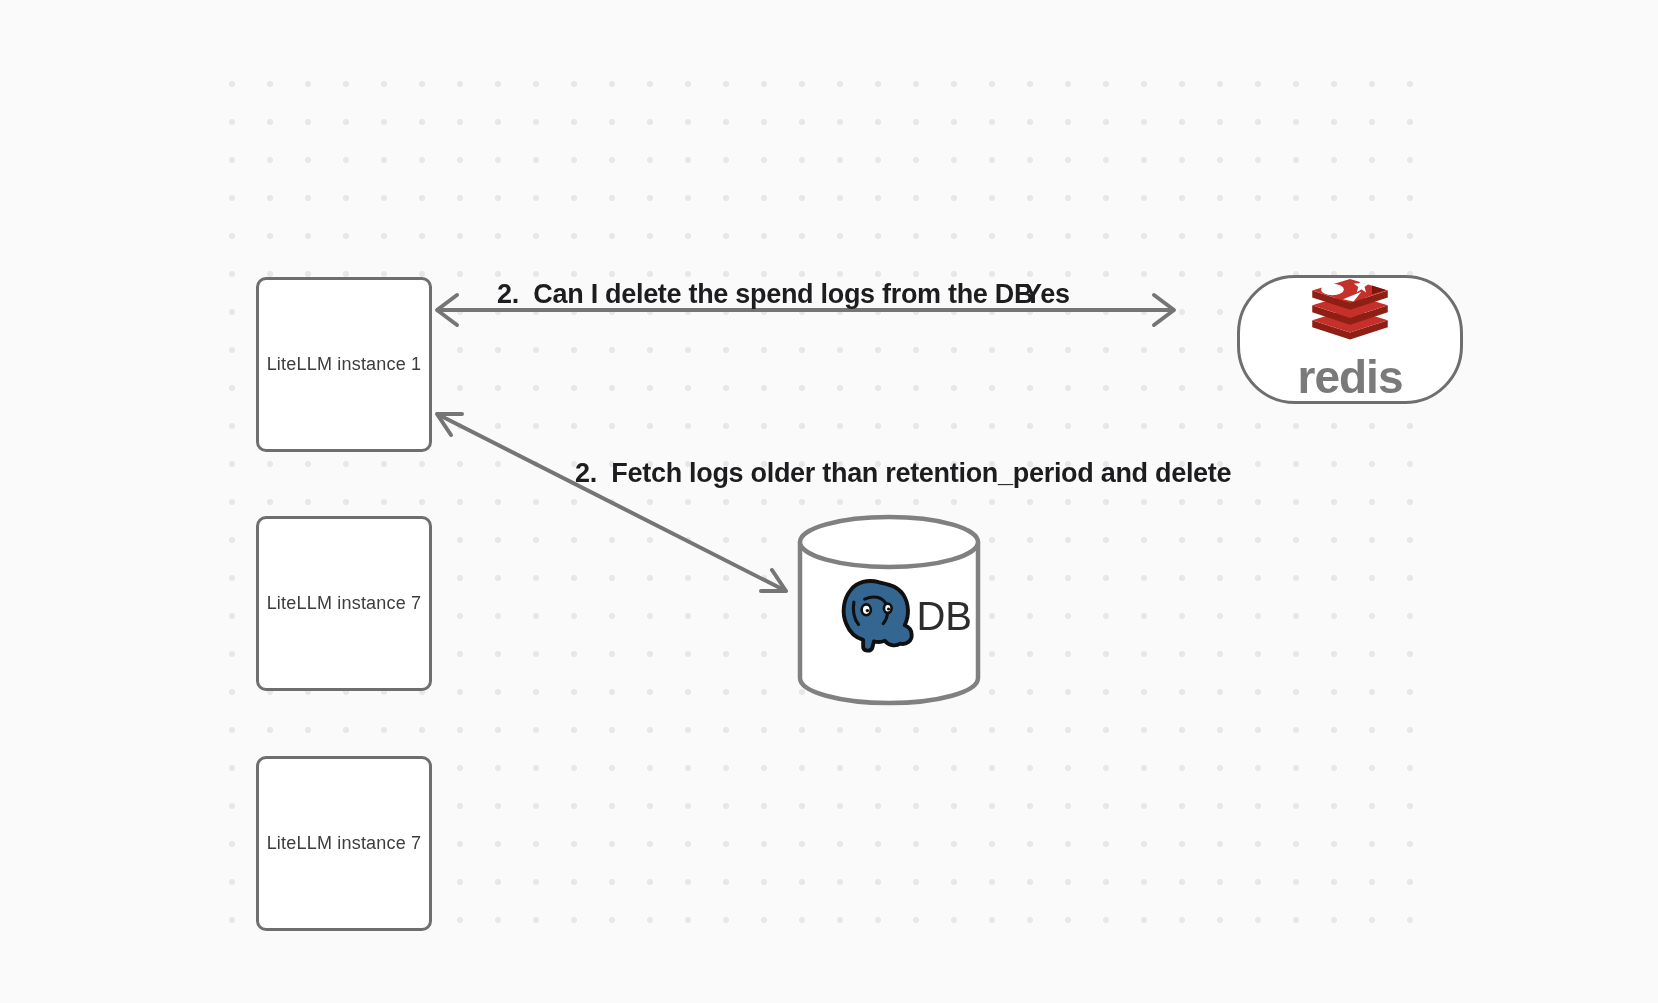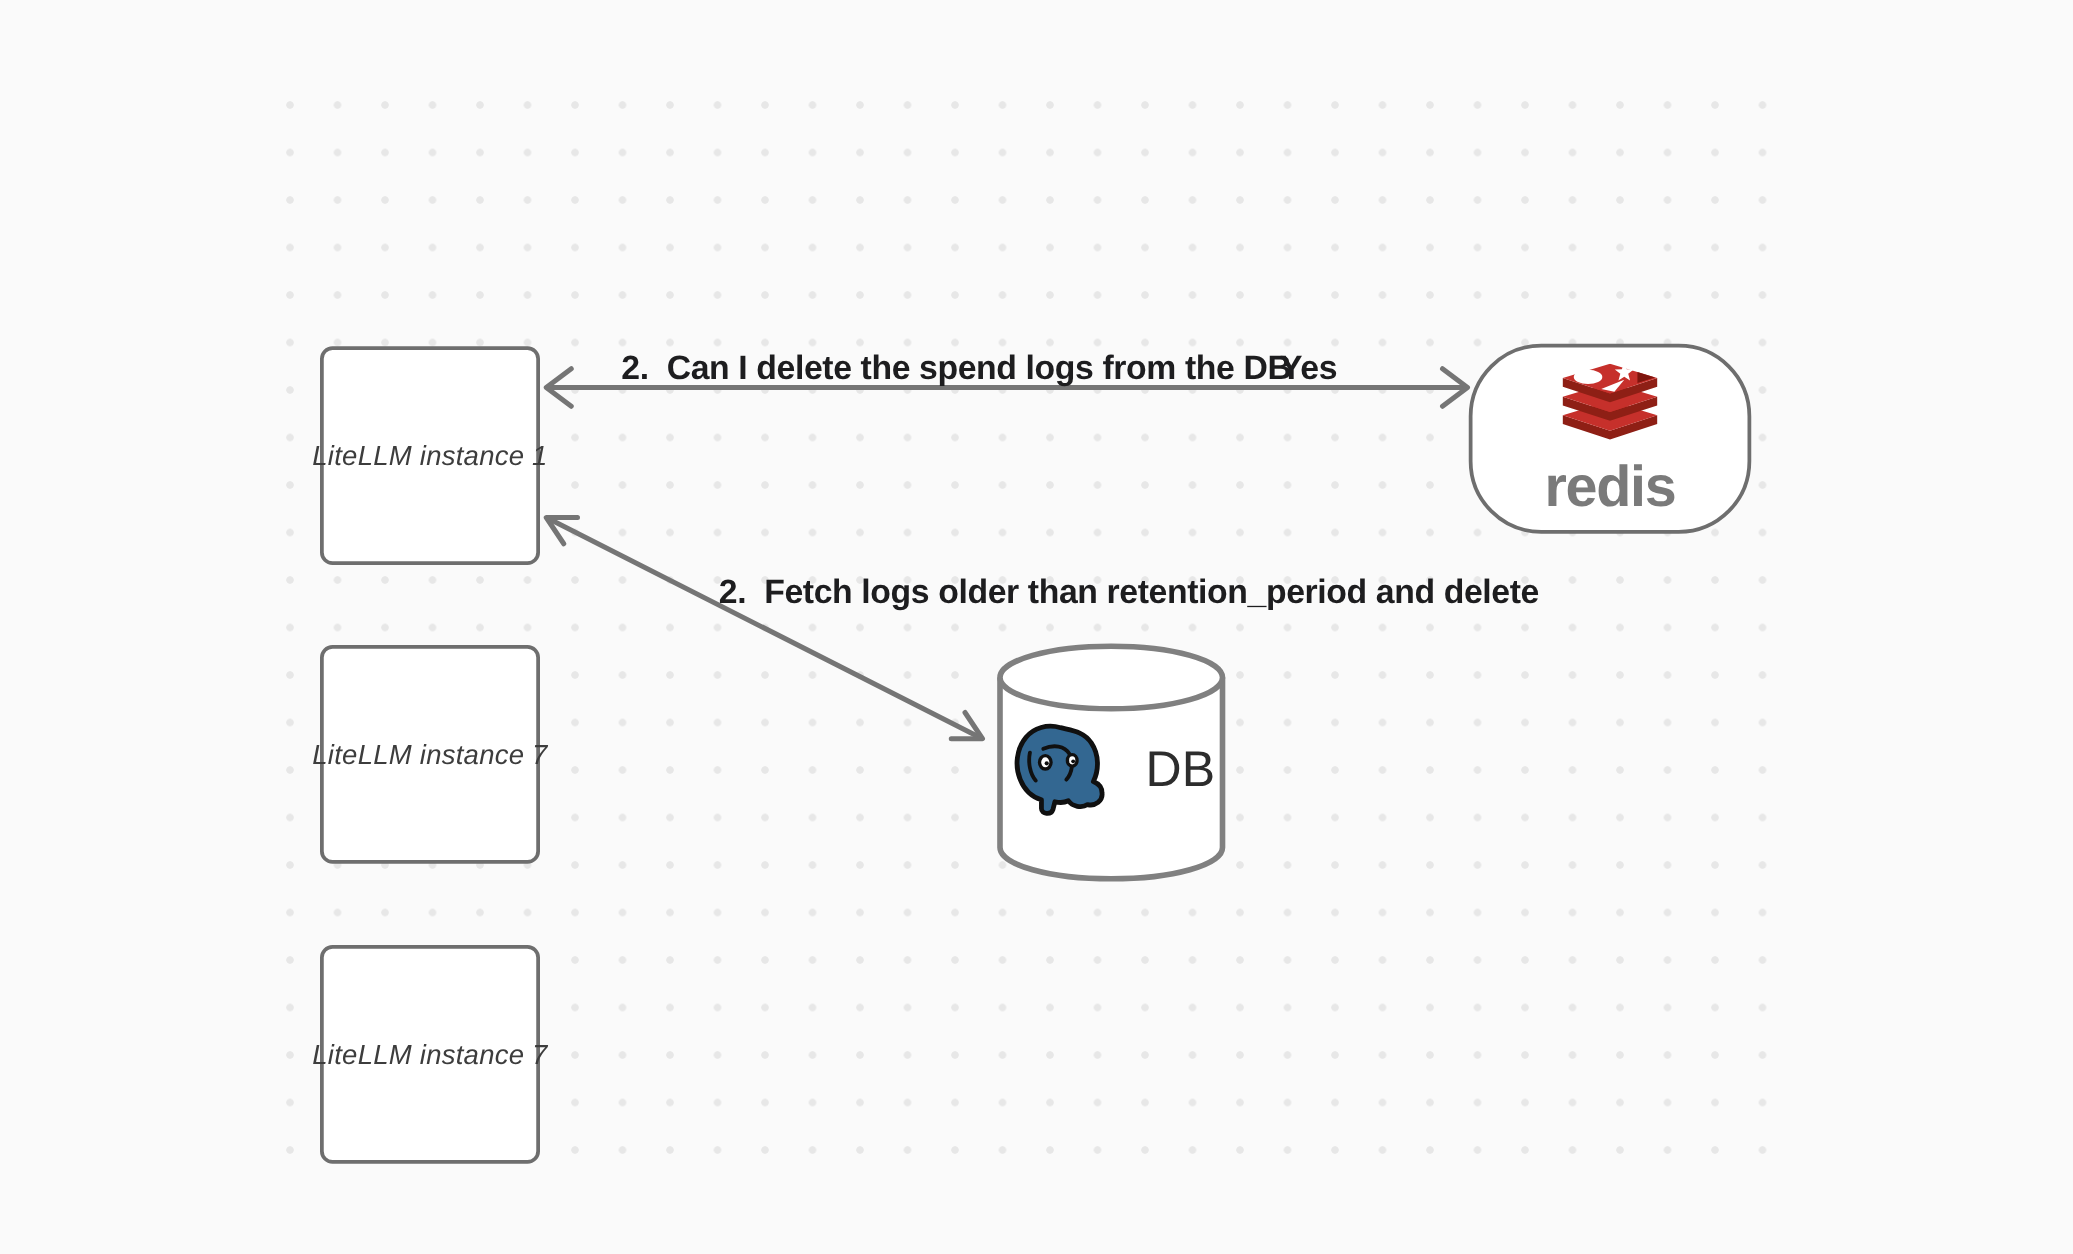--- a/index.html
+++ b/index.html
@@ -13,41 +13,41 @@
     background-image:radial-gradient(circle,#e7e7e7 2.7px,transparent 3.3px);
     background-size:38px 38px;
   }
   .node{
     position:absolute;left:256px;width:176px;height:175px;
     box-sizing:border-box;background:#ffffff;
     border:3.5px solid #6e6e6e;border-radius:10px;
     display:flex;align-items:center;justify-content:center;
   }
   .node .node-label{
-    font-size:22px;color:#3d3d3d;letter-spacing:0.2px;white-space:pre;font-style:italic;
+    font-size:18px;color:#3d3d3d;letter-spacing:0.2px;white-space:pre;
   }
   .redis-node{
-    position:absolute;left:1175px;top:275px;width:226px;height:152px;
+    position:absolute;left:1237px;top:275px;width:226px;height:129px;
     box-sizing:border-box;background:#ffffff;
     border:3.5px solid #6e6e6e;border-radius:58px;
     display:flex;flex-direction:column;align-items:center;justify-content:center;
   }
   .redis-word{
     font-size:46px;font-weight:700;color:#7a7a7a;line-height:1;
     letter-spacing:-1px;margin-top:3px;
   }
   .edges{position:absolute;left:0;top:0;pointer-events:none;}
   .edge-label{
     position:absolute;font-size:27px;font-weight:700;color:#1d1d1f;
     letter-spacing:-0.3px;line-height:1;white-space:pre;
   }
   .cyl-svg{position:absolute;left:795px;top:512px;}
   .db-content{
     position:absolute;left:806px;top:576px;width:166px;
-    display:flex;align-items:center;justify-content:space-between;
+    display:flex;align-items:center;justify-content:flex-end;
   }
   .db-word{
     font-size:40px;font-weight:500;color:#2d2d2d;line-height:1;margin-left:-2px;
   }
 </style>
 </head>
 <body>
 
 <div class="stage">
 

